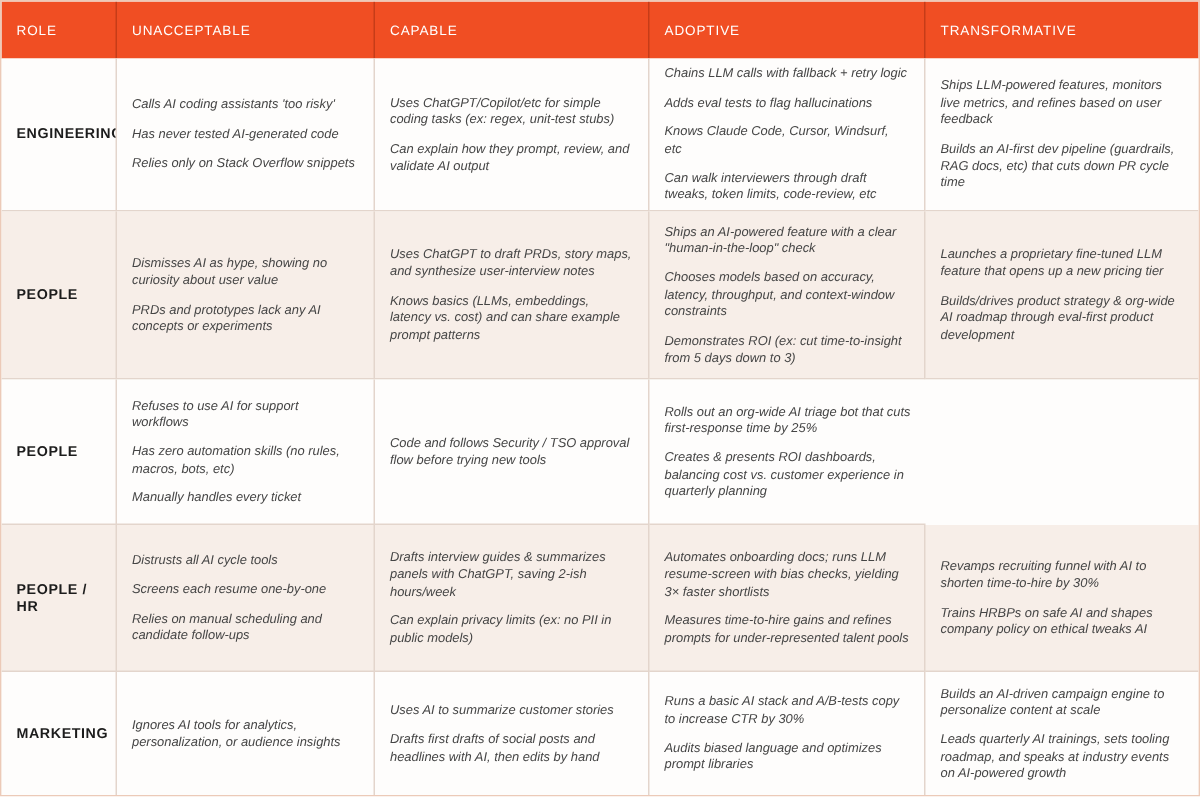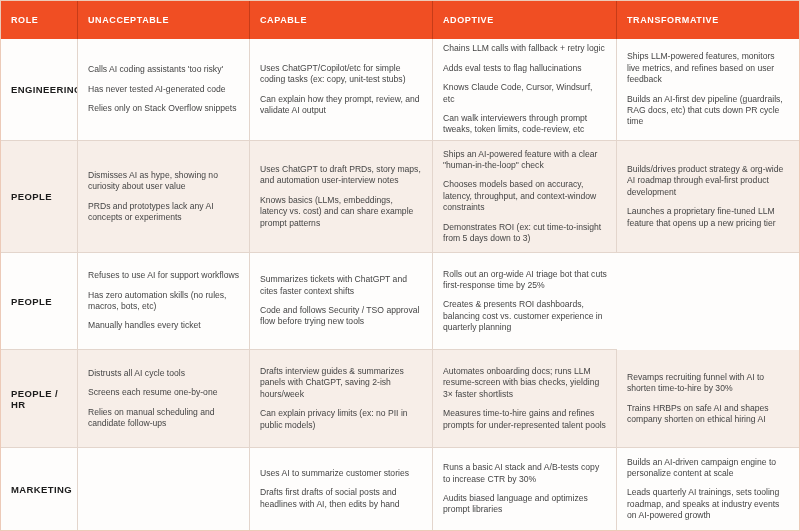--- a/index.html
+++ b/index.html
@@ -46,35 +46,36 @@
   .row:last-child .cell { border-bottom: none; }
 
   .header .cell {
     border-right: 1px solid rgba(120, 30, 5, 0.35);
     border-bottom: none;
     justify-content: center;
   }
   .header-label {
     color: #ffffff;
     font-size: 9px;
-    font-weight: bold;
+    font-weight: normal;
     letter-spacing: 0.6px;
     text-transform: uppercase;
   }
   .role-label {
     color: #1c1c1c;
     font-size: 9.5px;
     font-weight: bold;
     letter-spacing: 0.4px;
   }
   .cell p {
     margin: 0;
     color: #454545;
     font-size: 8.6px;
     line-height: 1.32;
+    font-style: italic;
   }
 </style>
 </head>
 <body>
 
 <div class="matrix">
 
   <div class="row header">
     <div class="cell">
         <span class="header-label">ROLE</span>
@@ -96,69 +97,68 @@
   <div class="row plain r-eng">
     <div class="cell">
         <span class="role-label">ENGINEERING</span>
       </div>
     <div class="cell">
       <p>Calls AI coding assistants 'too risky'</p>
       <p>Has never tested AI-generated code</p>
       <p>Relies only on Stack Overflow snippets</p>
     </div>
     <div class="cell">
-      <p>Uses ChatGPT/Copilot/etc for simple coding tasks (ex: copy, unit-test stubs)</p>
+      <p>Uses ChatGPT/Copilot/etc for simple coding tasks (ex: regex, unit-test stubs)</p>
       <p>Can explain how they prompt, review, and validate AI output</p>
     </div>
     <div class="cell">
       <p>Chains LLM calls with fallback + retry logic</p>
       <p>Adds eval tests to flag hallucinations</p>
       <p>Knows Claude Code, Cursor, Windsurf, etc</p>
-      <p>Can walk interviewers through prompt tweaks, token limits, code-review, etc</p>
+      <p>Can walk interviewers through draft tweaks, token limits, code-review, etc</p>
     </div>
     <div class="cell">
       <p>Ships LLM-powered features, monitors live metrics, and refines based on user feedback</p>
       <p>Builds an AI-first dev pipeline (guardrails, RAG docs, etc) that cuts down PR cycle time</p>
     </div>
   </div>
 
   <div class="row tint r-prod">
     <div class="cell">
         <span class="role-label">PEOPLE</span>
       </div>
     <div class="cell">
       <p>Dismisses AI as hype, showing no curiosity about user value</p>
       <p>PRDs and prototypes lack any AI concepts or experiments</p>
     </div>
     <div class="cell">
-      <p>Uses ChatGPT to draft PRDs, story maps, and automation user-interview notes</p>
+      <p>Uses ChatGPT to draft PRDs, story maps, and synthesize user-interview notes</p>
       <p>Knows basics (LLMs, embeddings, latency vs. cost) and can share example prompt patterns</p>
     </div>
     <div class="cell">
       <p>Ships an AI-powered feature with a clear "human-in-the-loop" check</p>
       <p>Chooses models based on accuracy, latency, throughput, and context-window constraints</p>
       <p>Demonstrates ROI (ex: cut time-to-insight from 5 days down to 3)</p>
     </div>
     <div class="cell">
+      <p>Launches a proprietary fine-tuned LLM feature that opens up a new pricing tier</p>
       <p>Builds/drives product strategy &amp; org-wide AI roadmap through eval-first product development</p>
-      <p>Launches a proprietary fine-tuned LLM feature that opens up a new pricing tier</p>
     </div>
   </div>
 
   <div class="row plain r-sup">
     <div class="cell">
         <span class="role-label">PEOPLE</span>
       </div>
     <div class="cell">
       <p>Refuses to use AI for support workflows</p>
       <p>Has zero automation skills (no rules, macros, bots, etc)</p>
       <p>Manually handles every ticket</p>
     </div>
     <div class="cell">
-      <p>Summarizes tickets with ChatGPT and cites faster context shifts</p>
       <p>Code and follows Security / TSO approval flow before trying new tools</p>
     </div>
     <div class="cell">
       <p>Rolls out an org-wide AI triage bot that cuts first-response time by 25%</p>
       <p>Creates &amp; presents ROI dashboards, balancing cost vs. customer experience in quarterly planning</p>
     </div>
   </div>
 
   <div class="row tint r-hr">
     <div class="cell">
@@ -172,29 +172,30 @@
     <div class="cell">
       <p>Drafts interview guides &amp; summarizes panels with ChatGPT, saving 2-ish hours/week</p>
       <p>Can explain privacy limits (ex: no PII in public models)</p>
     </div>
     <div class="cell">
       <p>Automates onboarding docs; runs LLM resume-screen with bias checks, yielding 3× faster shortlists</p>
       <p>Measures time-to-hire gains and refines prompts for under-represented talent pools</p>
     </div>
     <div class="cell">
       <p>Revamps recruiting funnel with AI to shorten time-to-hire by 30%</p>
-      <p>Trains HRBPs on safe AI and shapes company shorten on ethical hiring AI</p>
+      <p>Trains HRBPs on safe AI and shapes company policy on ethical tweaks AI</p>
     </div>
   </div>
 
   <div class="row plain r-mkt">
     <div class="cell">
         <span class="role-label">MARKETING</span>
       </div>
     <div class="cell">
+      <p>Ignores AI tools for analytics, personalization, or audience insights</p>
     </div>
     <div class="cell">
       <p>Uses AI to summarize customer stories</p>
       <p>Drafts first drafts of social posts and headlines with AI, then edits by hand</p>
     </div>
     <div class="cell">
       <p>Runs a basic AI stack and A/B-tests copy to increase CTR by 30%</p>
       <p>Audits biased language and optimizes prompt libraries</p>
     </div>
     <div class="cell">

